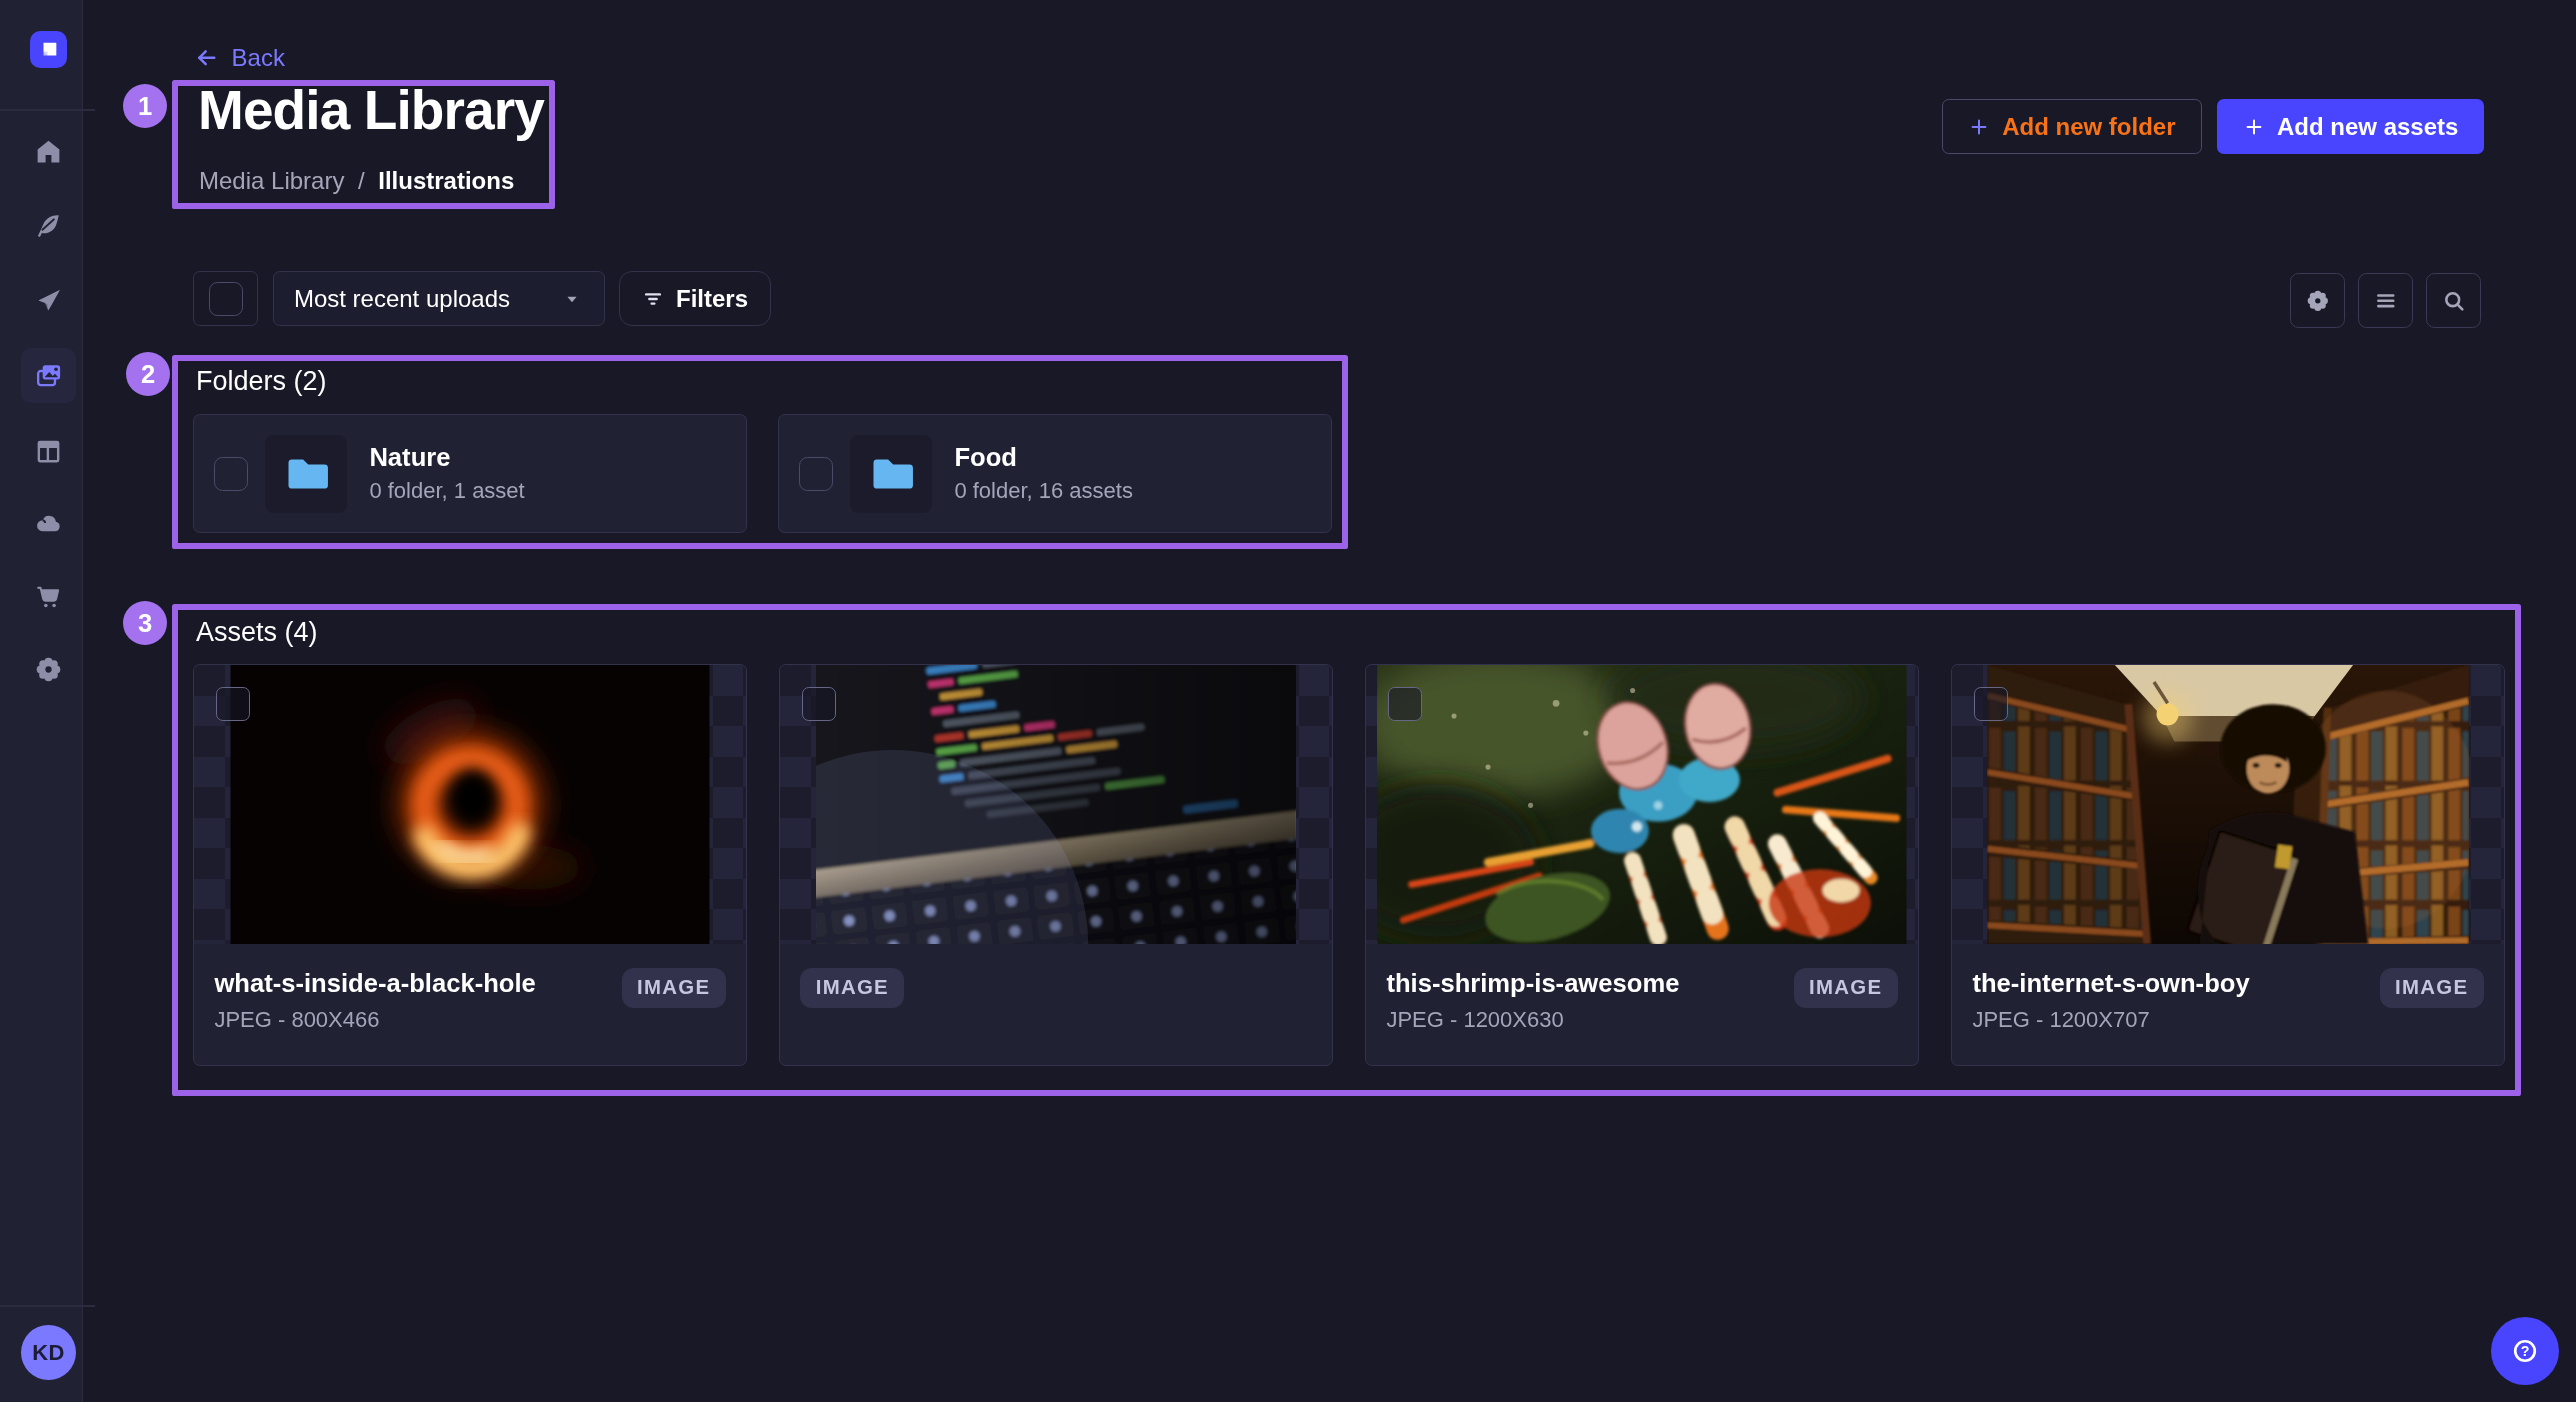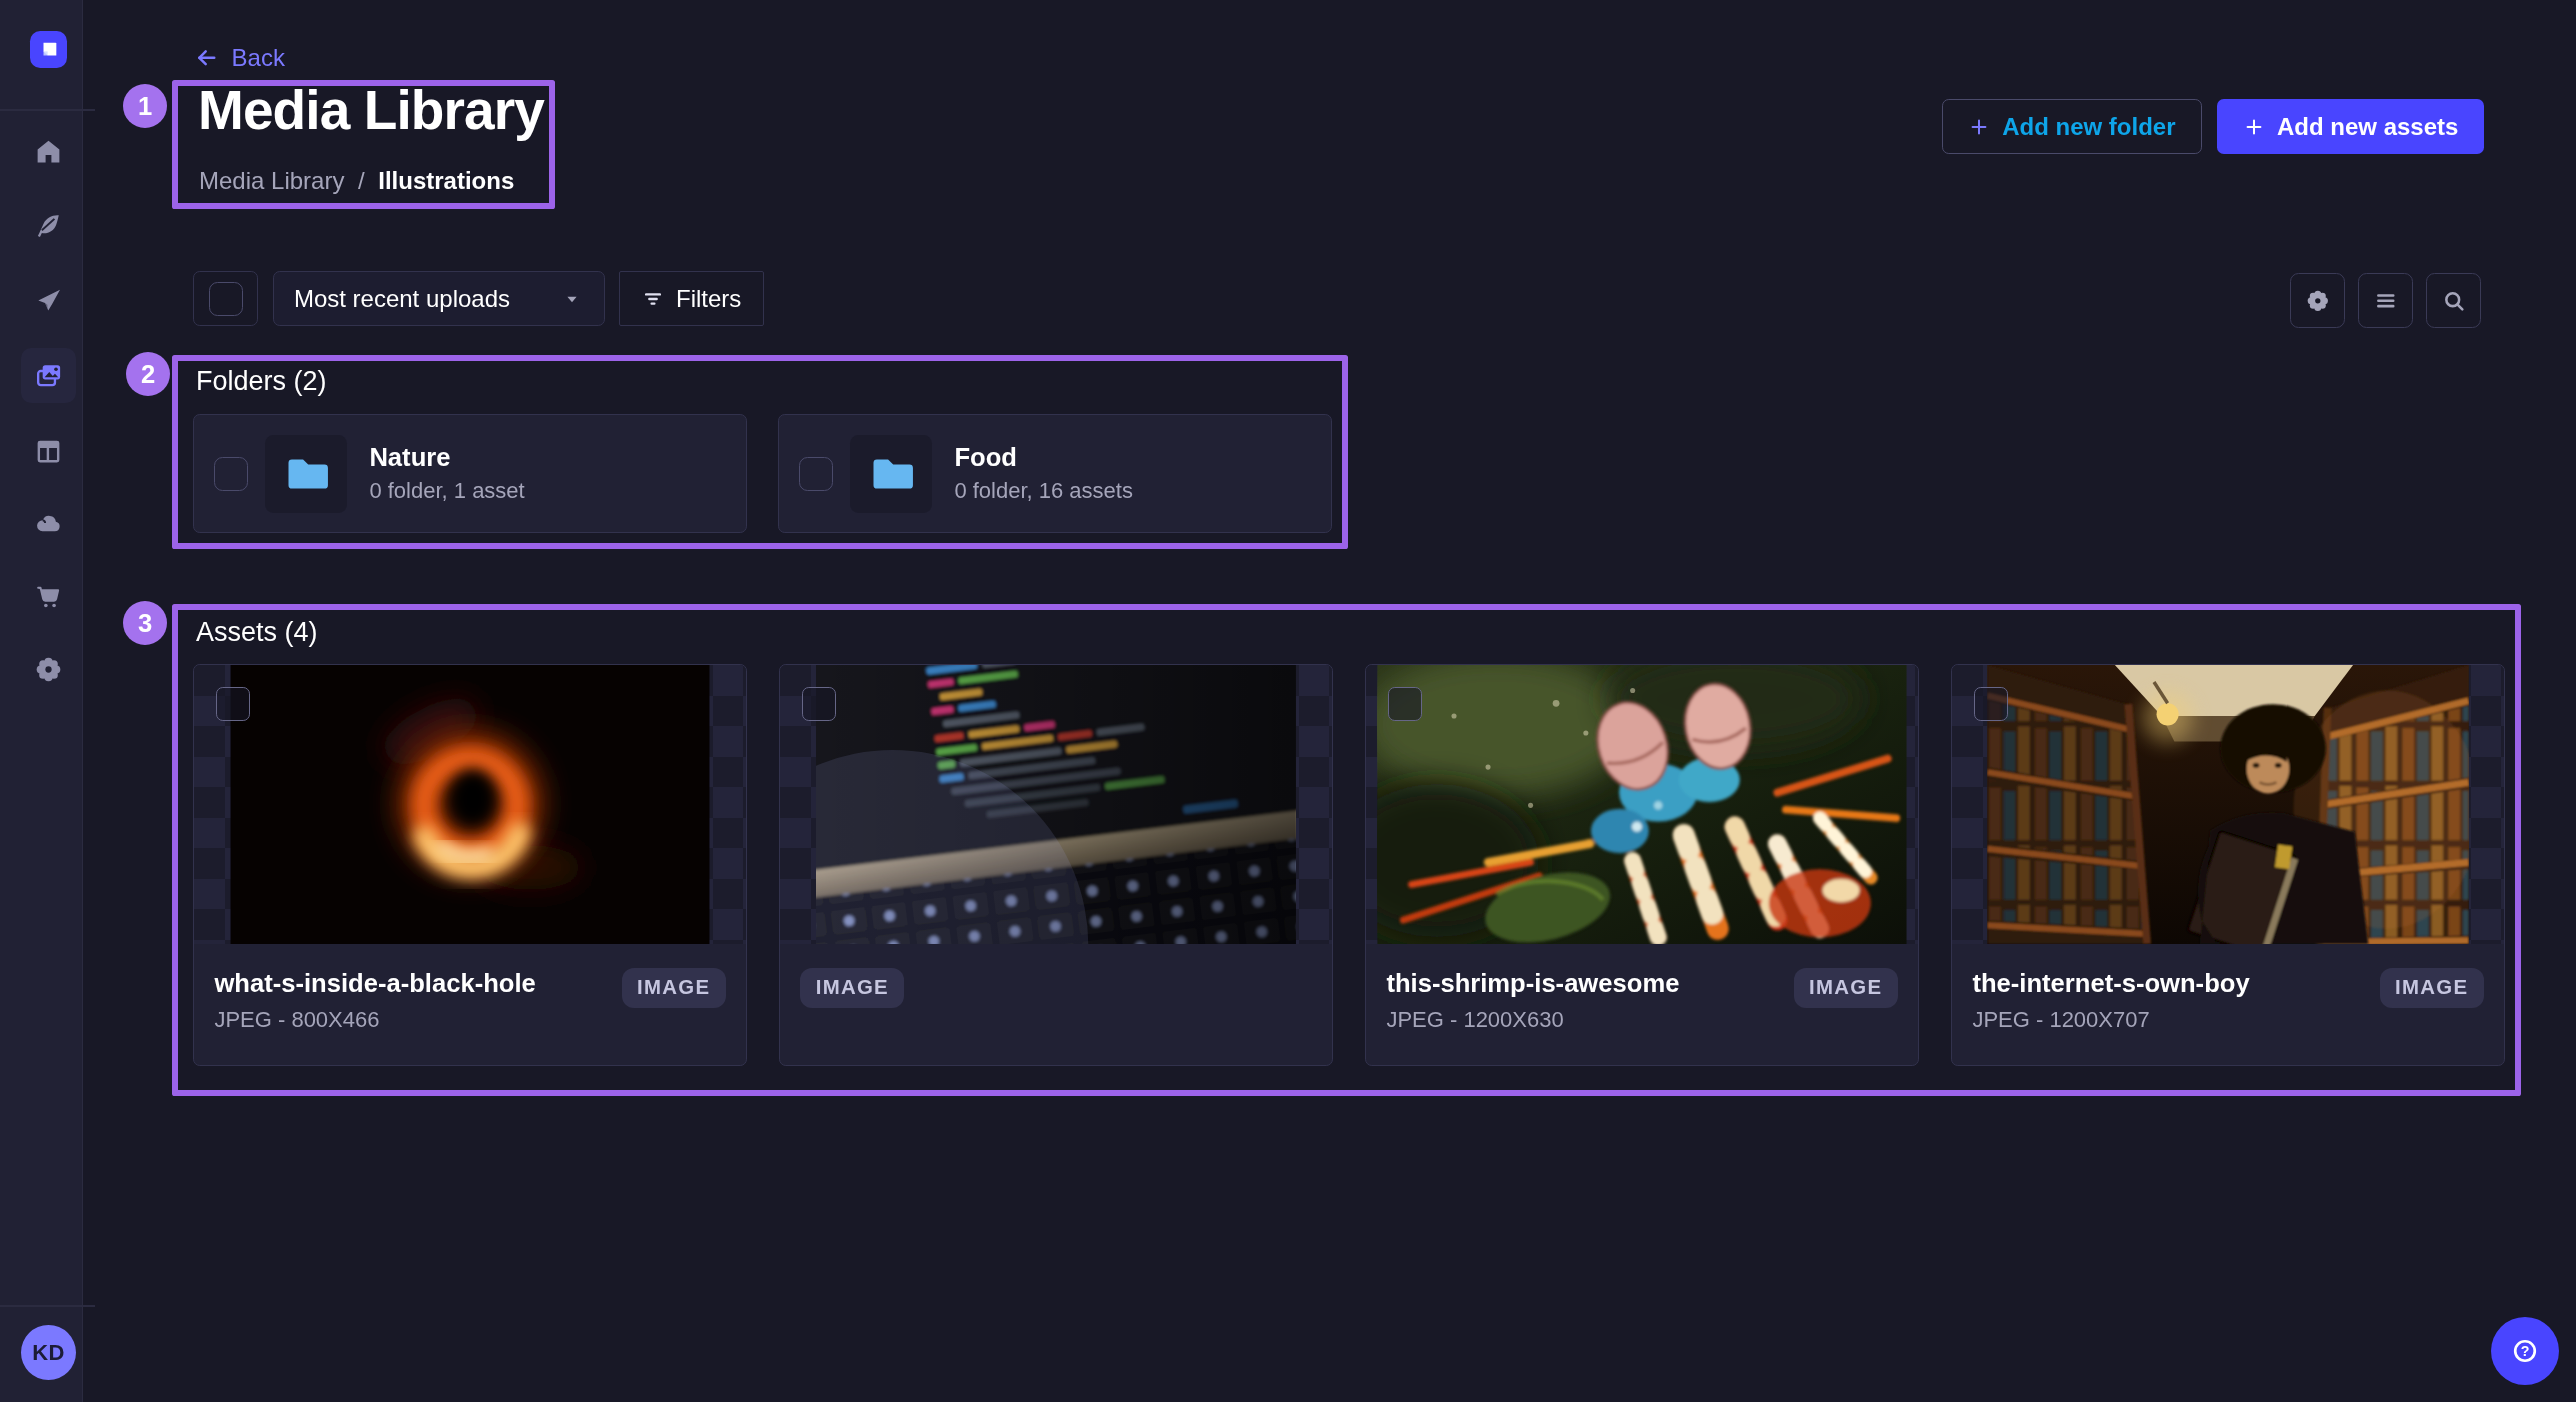--- a/index.html
+++ b/index.html
@@ -30,33 +30,33 @@
     color:#7b79ff; font-size:24px; }
   .page-title { position:absolute; left:198px; top:78px; font-size:55px; font-weight:700;
     letter-spacing:-0.9px; color:#fff; }
   .breadcrumb { position:absolute; left:199px; top:167px; font-size:24px; color:#a5a5ba;
     display:flex; gap:13.6px; align-items:baseline; }
   .breadcrumb .current { color:#fff; font-weight:600; }
   .header-actions { position:absolute; right:92px; top:99px; display:flex; gap:15.3px; }
   .btn { height:55px; border-radius:6.8px; font-size:24px; font-weight:600;
     display:flex; align-items:center; gap:12px; padding:0 25.6px; cursor:pointer;
     font-family:"Liberation Sans", sans-serif; }
-  .btn-outline { background:transparent; border:1.7px solid #4a4a6a; color:#0ea5e9; }
+  .btn-outline { background:transparent; border:1.7px solid #4a4a6a; color:#f97316; }
   .btn-primary { background:#4945ff; border:none; color:#fff; }
 
   
   .toolbar { position:absolute; left:193px; top:271px; display:flex; gap:14.5px; align-items:center; }
   .selectall { width:65px; height:55px; background:#181826; border:1.7px solid #32324d;
     border-radius:6.8px; display:flex; align-items:center; justify-content:center; }
   .cb { width:34px; height:34px; border:1.7px solid #4a4a6a; border-radius:8.5px; background:transparent; }
   .sort-dd { width:332px; height:55px; background:#1d1d30; border:1.7px solid #32324d; border-radius:6.8px;
     display:flex; align-items:center; padding:0 20.4px; font-size:24px; color:#fff; }
   .sort-dd .caret { margin-left:auto; }
-  .filters-btn { height:55px; background:#181826; border:1.7px solid #32324d; border-radius:2px;
-    display:flex; align-items:center; gap:12px; padding:0 22px; color:#fff; font-size:24px; font-weight:400; }
+  .filters-btn { height:55px; background:#181826; border:1.7px solid #32324d; border-radius:13px;
+    display:flex; align-items:center; gap:12px; padding:0 22px; color:#fff; font-size:24px; font-weight:700; }
   .toolbar-icons { position:absolute; right:95px; top:273px; display:flex; gap:12.8px; }
   .icon-btn { width:55px; height:55px; background:#181826; border:1.7px solid #3a3a56; border-radius:8.5px;
     display:flex; align-items:center; justify-content:center; color:#a5a5ba; }
 
   
   .section-heading { position:absolute; font-size:27px; font-weight:500; color:#fff; }
   .folders-row { position:absolute; left:193px; top:414px; display:flex; gap:31px; }
   .folder-card { width:554px; height:119px; background:#212134; border:1.7px solid #32324d;
     border-radius:6.8px; display:flex; align-items:center; padding-left:20.4px; }
   .folder-tile { width:82px; height:78px; border-radius:8.5px; background:#1b1b2b; margin-left:17px;

